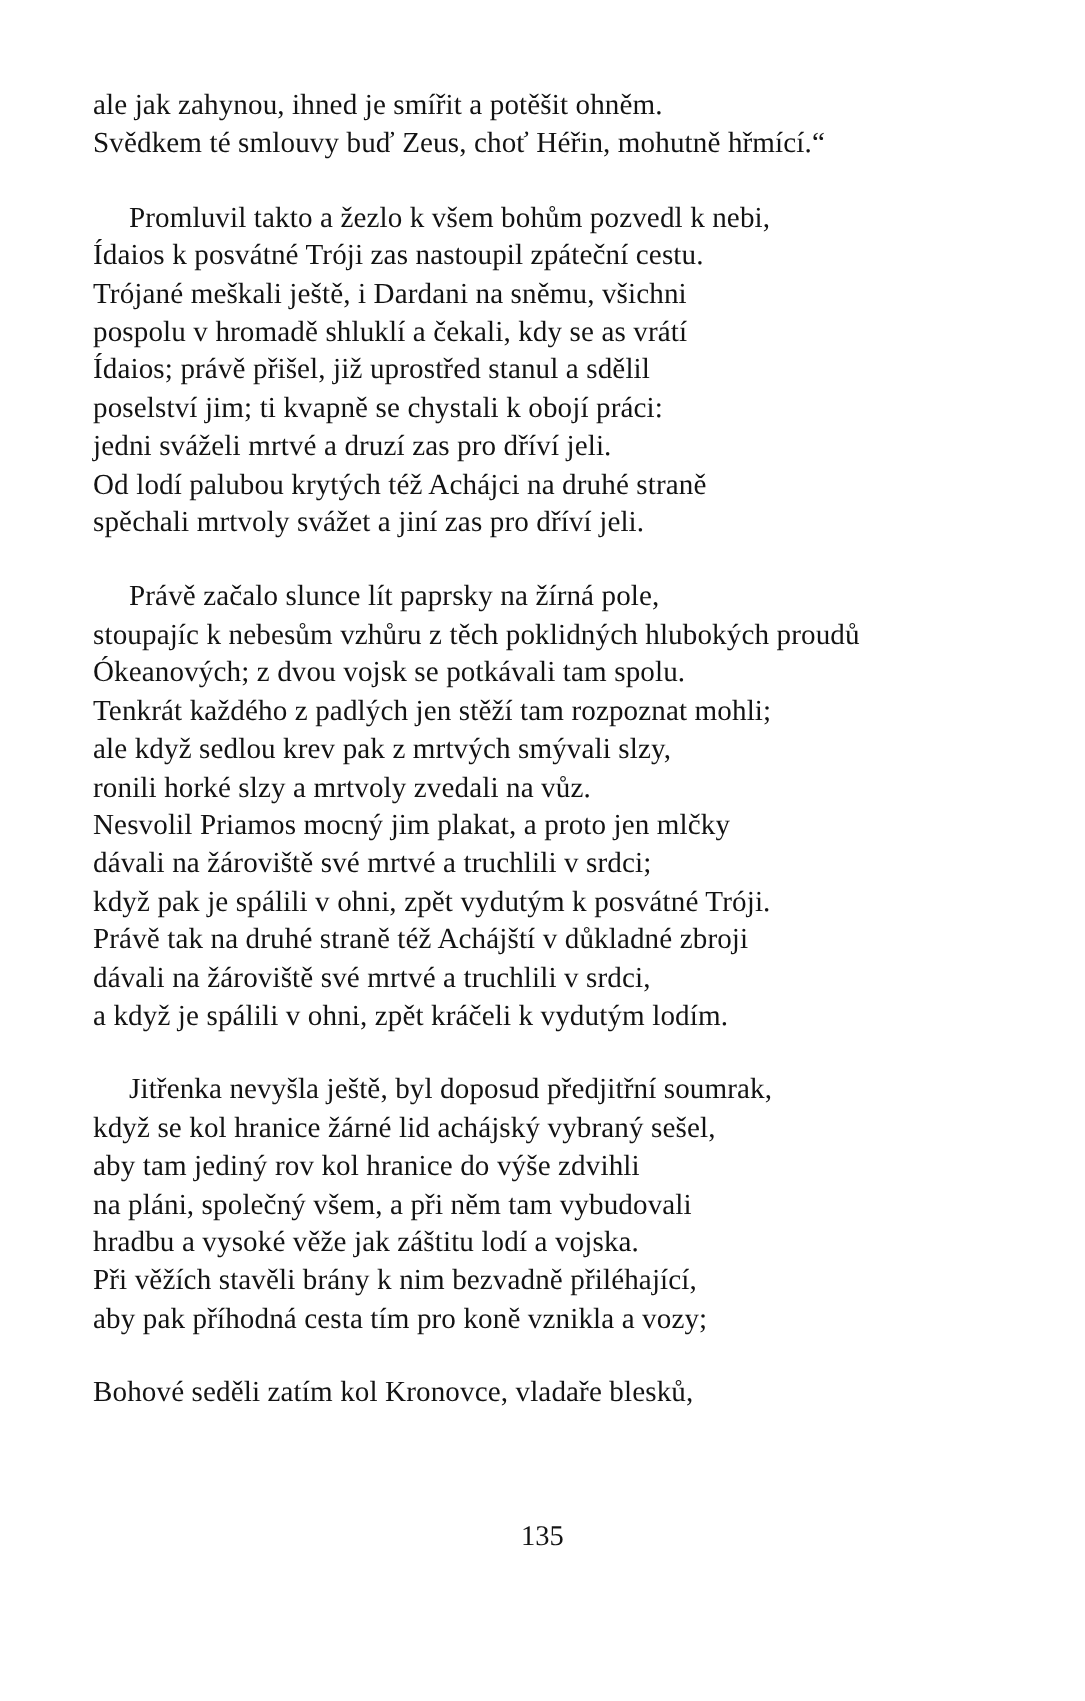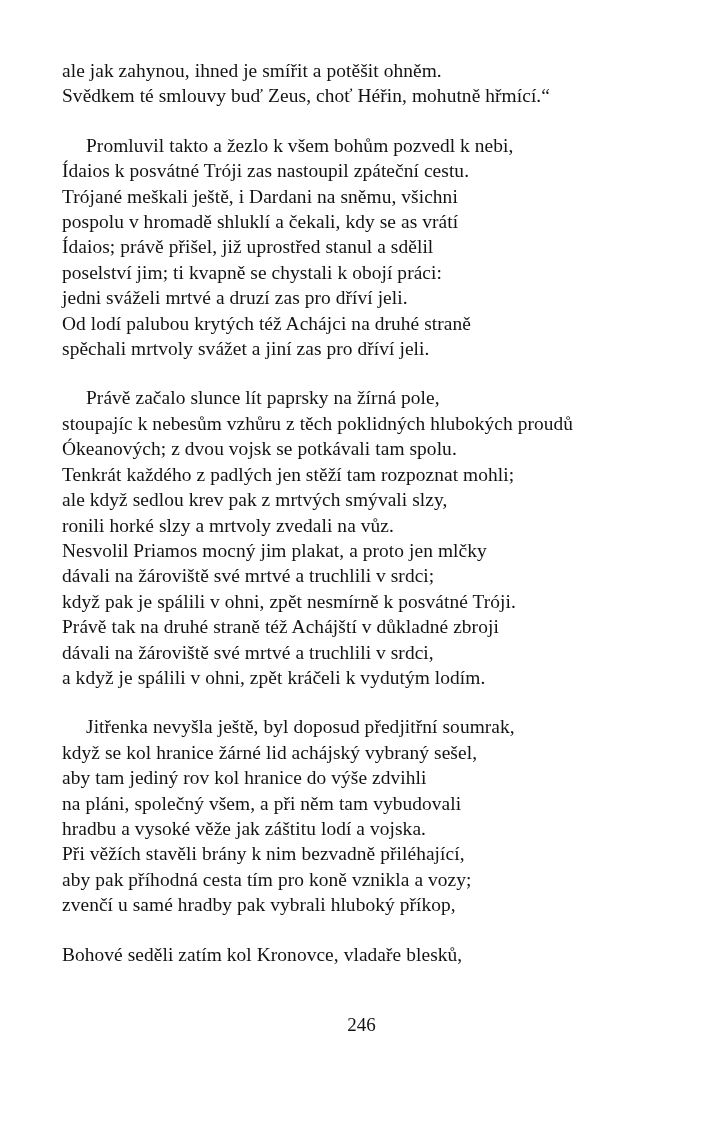--- a/index.html
+++ b/index.html
@@ -86,35 +86,34 @@
       </p>
       <p class="stanza">
         <span class="verse-line indent">Právě začalo slunce lít paprsky na žírná pole,</span>
         <span class="verse-line">stoupajíc k nebesům vzhůru z těch poklidných hlubokých proudů</span>
         <span class="verse-line">Ókeanových; z dvou vojsk se potkávali tam spolu.</span>
         <span class="verse-line">Tenkrát každého z padlých jen stěží tam rozpoznat mohli;</span>
         <span class="verse-line">ale když sedlou krev pak z mrtvých smývali slzy,</span>
         <span class="verse-line">ronili horké slzy a mrtvoly zvedali na vůz.</span>
         <span class="verse-line">Nesvolil Priamos mocný jim plakat, a proto jen mlčky</span>
         <span class="verse-line">dávali na žároviště své mrtvé a truchlili v srdci;</span>
-        <span class="verse-line">když pak je spálili v ohni, zpět nesmírně k posvátné Tróji.</span>
+        <span class="verse-line">když pak je spálili v ohni, zpět vydutým k posvátné Tróji.</span>
         <span class="verse-line">Právě tak na druhé straně též Achájští v důkladné zbroji</span>
         <span class="verse-line">dávali na žároviště své mrtvé a truchlili v srdci,</span>
         <span class="verse-line">a když je spálili v ohni, zpět kráčeli k vydutým lodím.</span>
       </p>
       <p class="stanza">
         <span class="verse-line indent">Jitřenka nevyšla ještě, byl doposud předjitřní soumrak,</span>
         <span class="verse-line">když se kol hranice žárné lid achájský vybraný sešel,</span>
         <span class="verse-line">aby tam jediný rov kol hranice do výše zdvihli</span>
         <span class="verse-line">na pláni, společný všem, a při něm tam vybudovali</span>
         <span class="verse-line">hradbu a vysoké věže jak záštitu lodí a vojska.</span>
         <span class="verse-line">Při věžích stavěli brány k nim bezvadně přiléhající,</span>
         <span class="verse-line">aby pak příhodná cesta tím pro koně vznikla a vozy;</span>
-        <span class="verse-line">zvenčí u samé hradby pak vybrali hluboký příkop,</span>
       </p>
       <p class="stanza">
         <span class="verse-line">Bohové seděli zatím kol Kronovce, vladaře blesků,</span>
       </p>
     </div>
 
-  <div class="page-number">246</div>
+  <div class="page-number">135</div>
 
 </div>
 
 </body></html>

